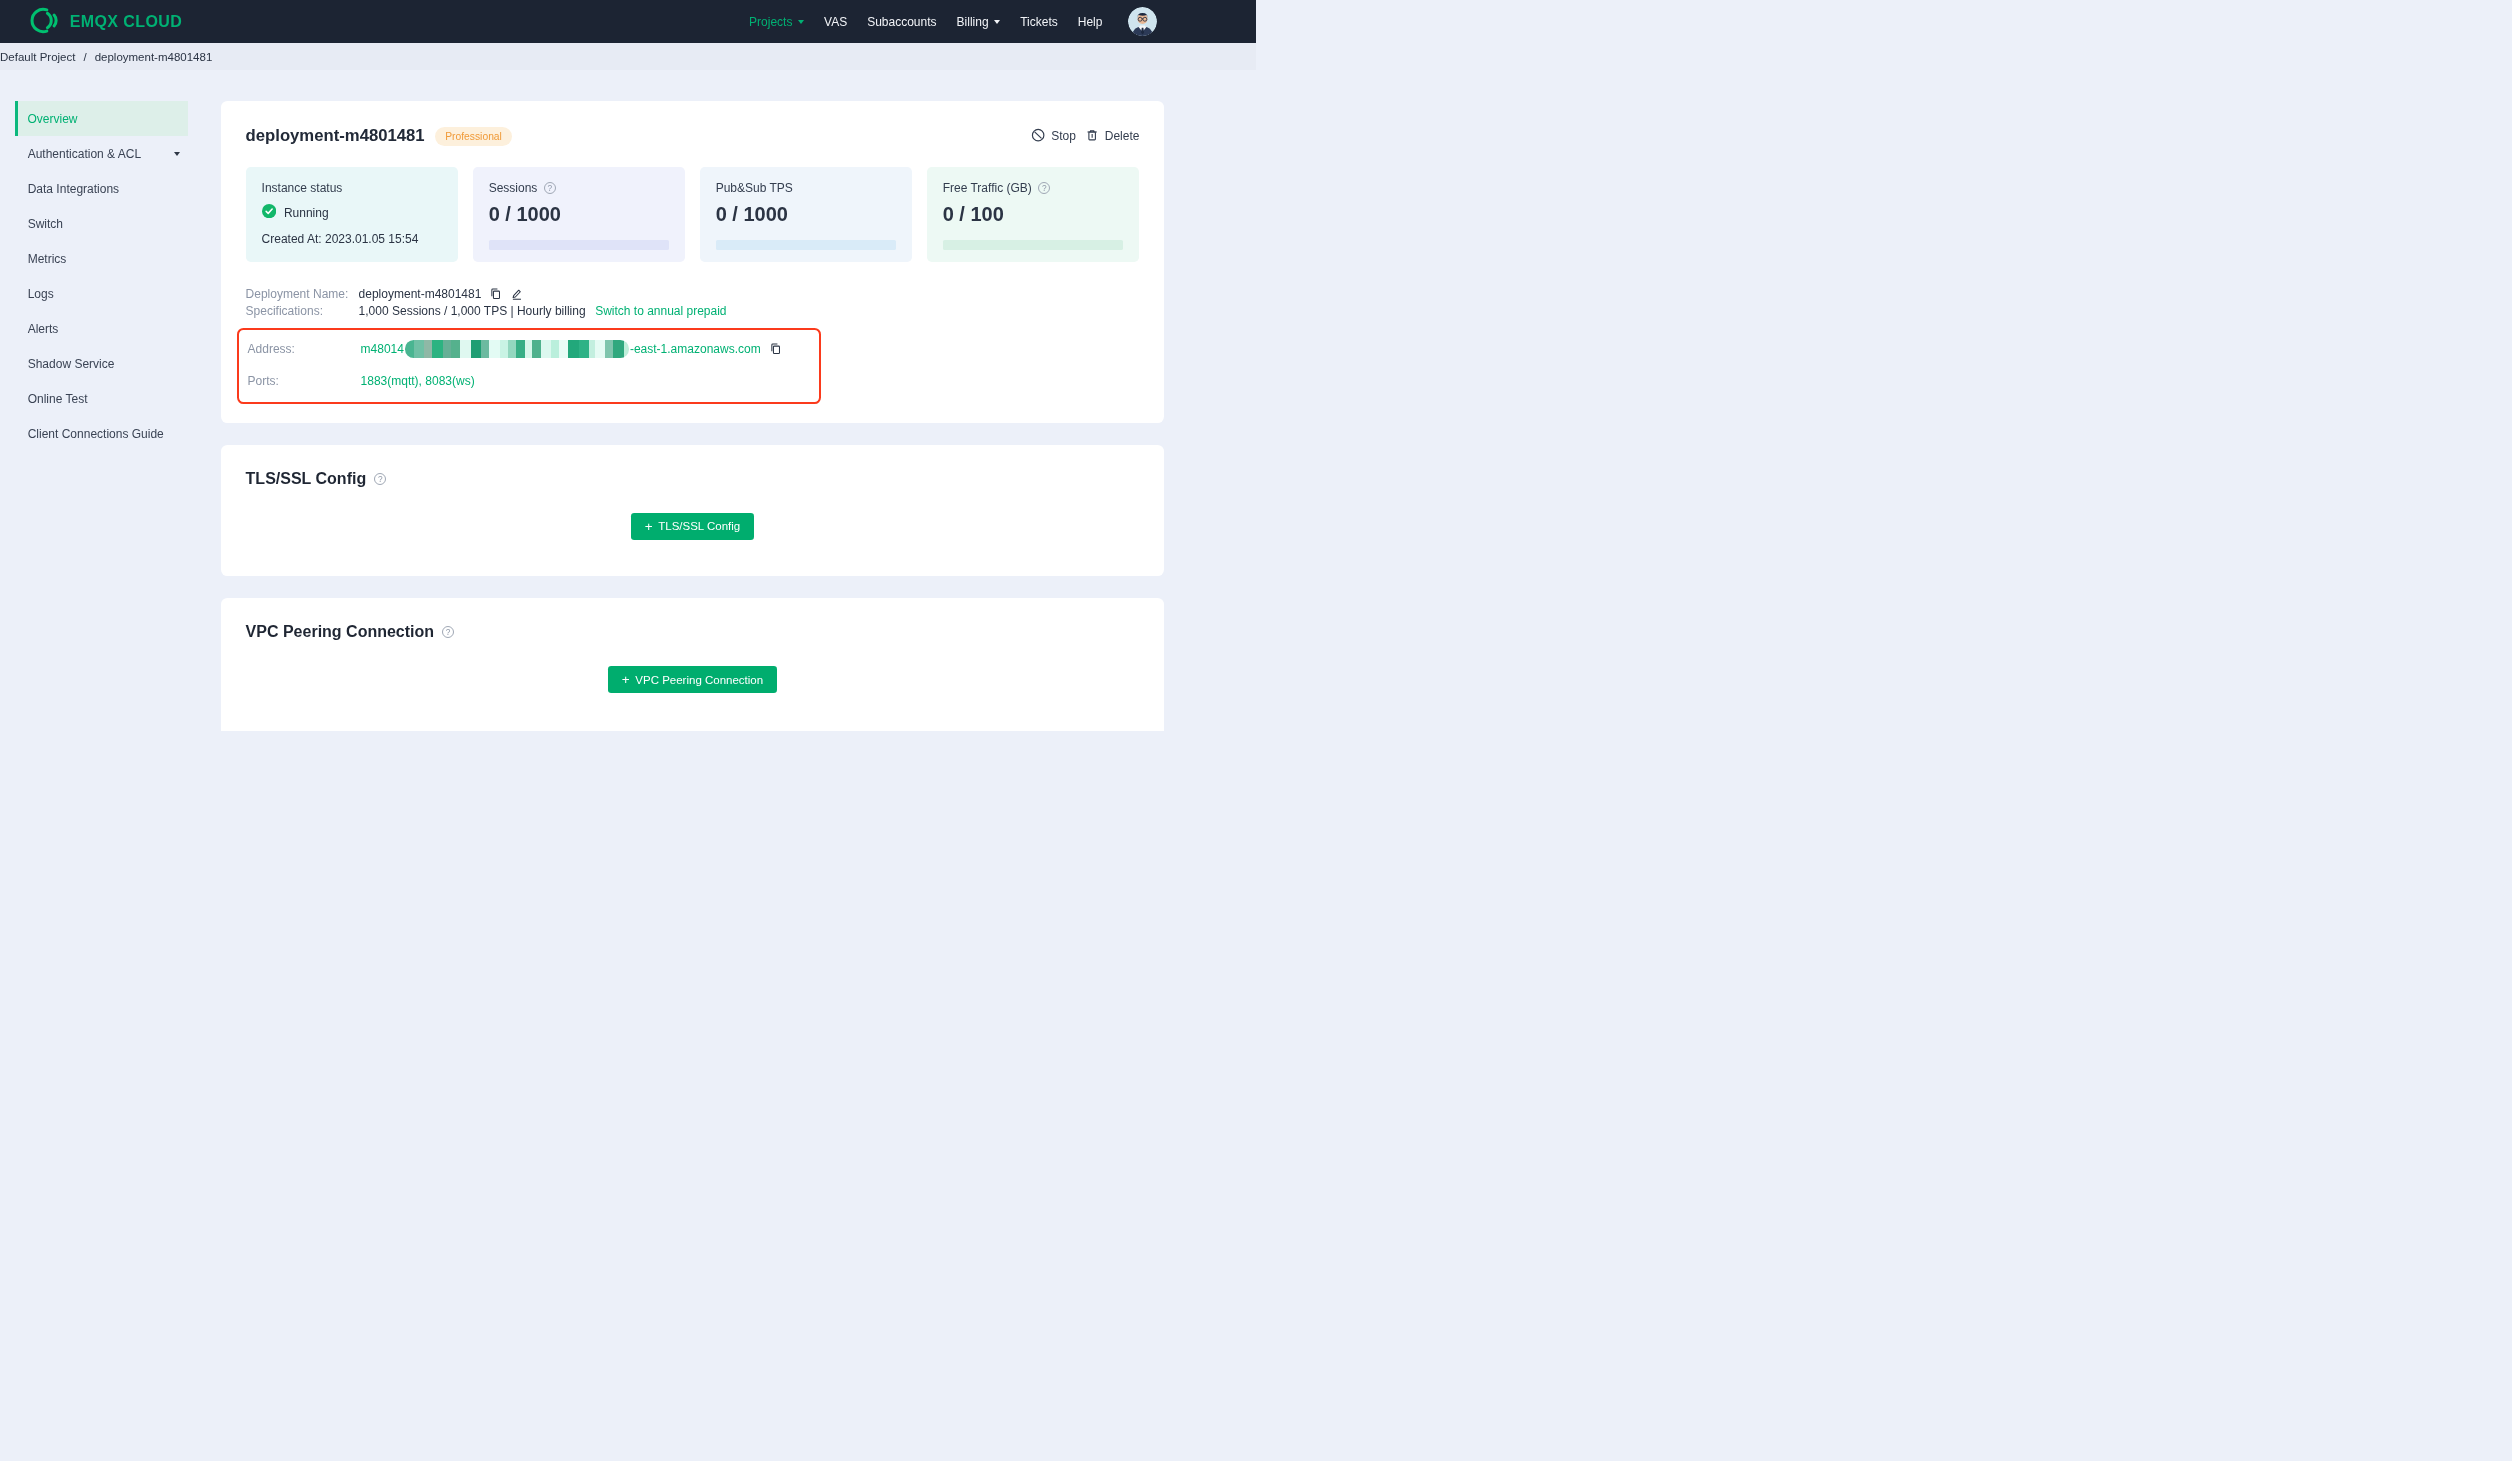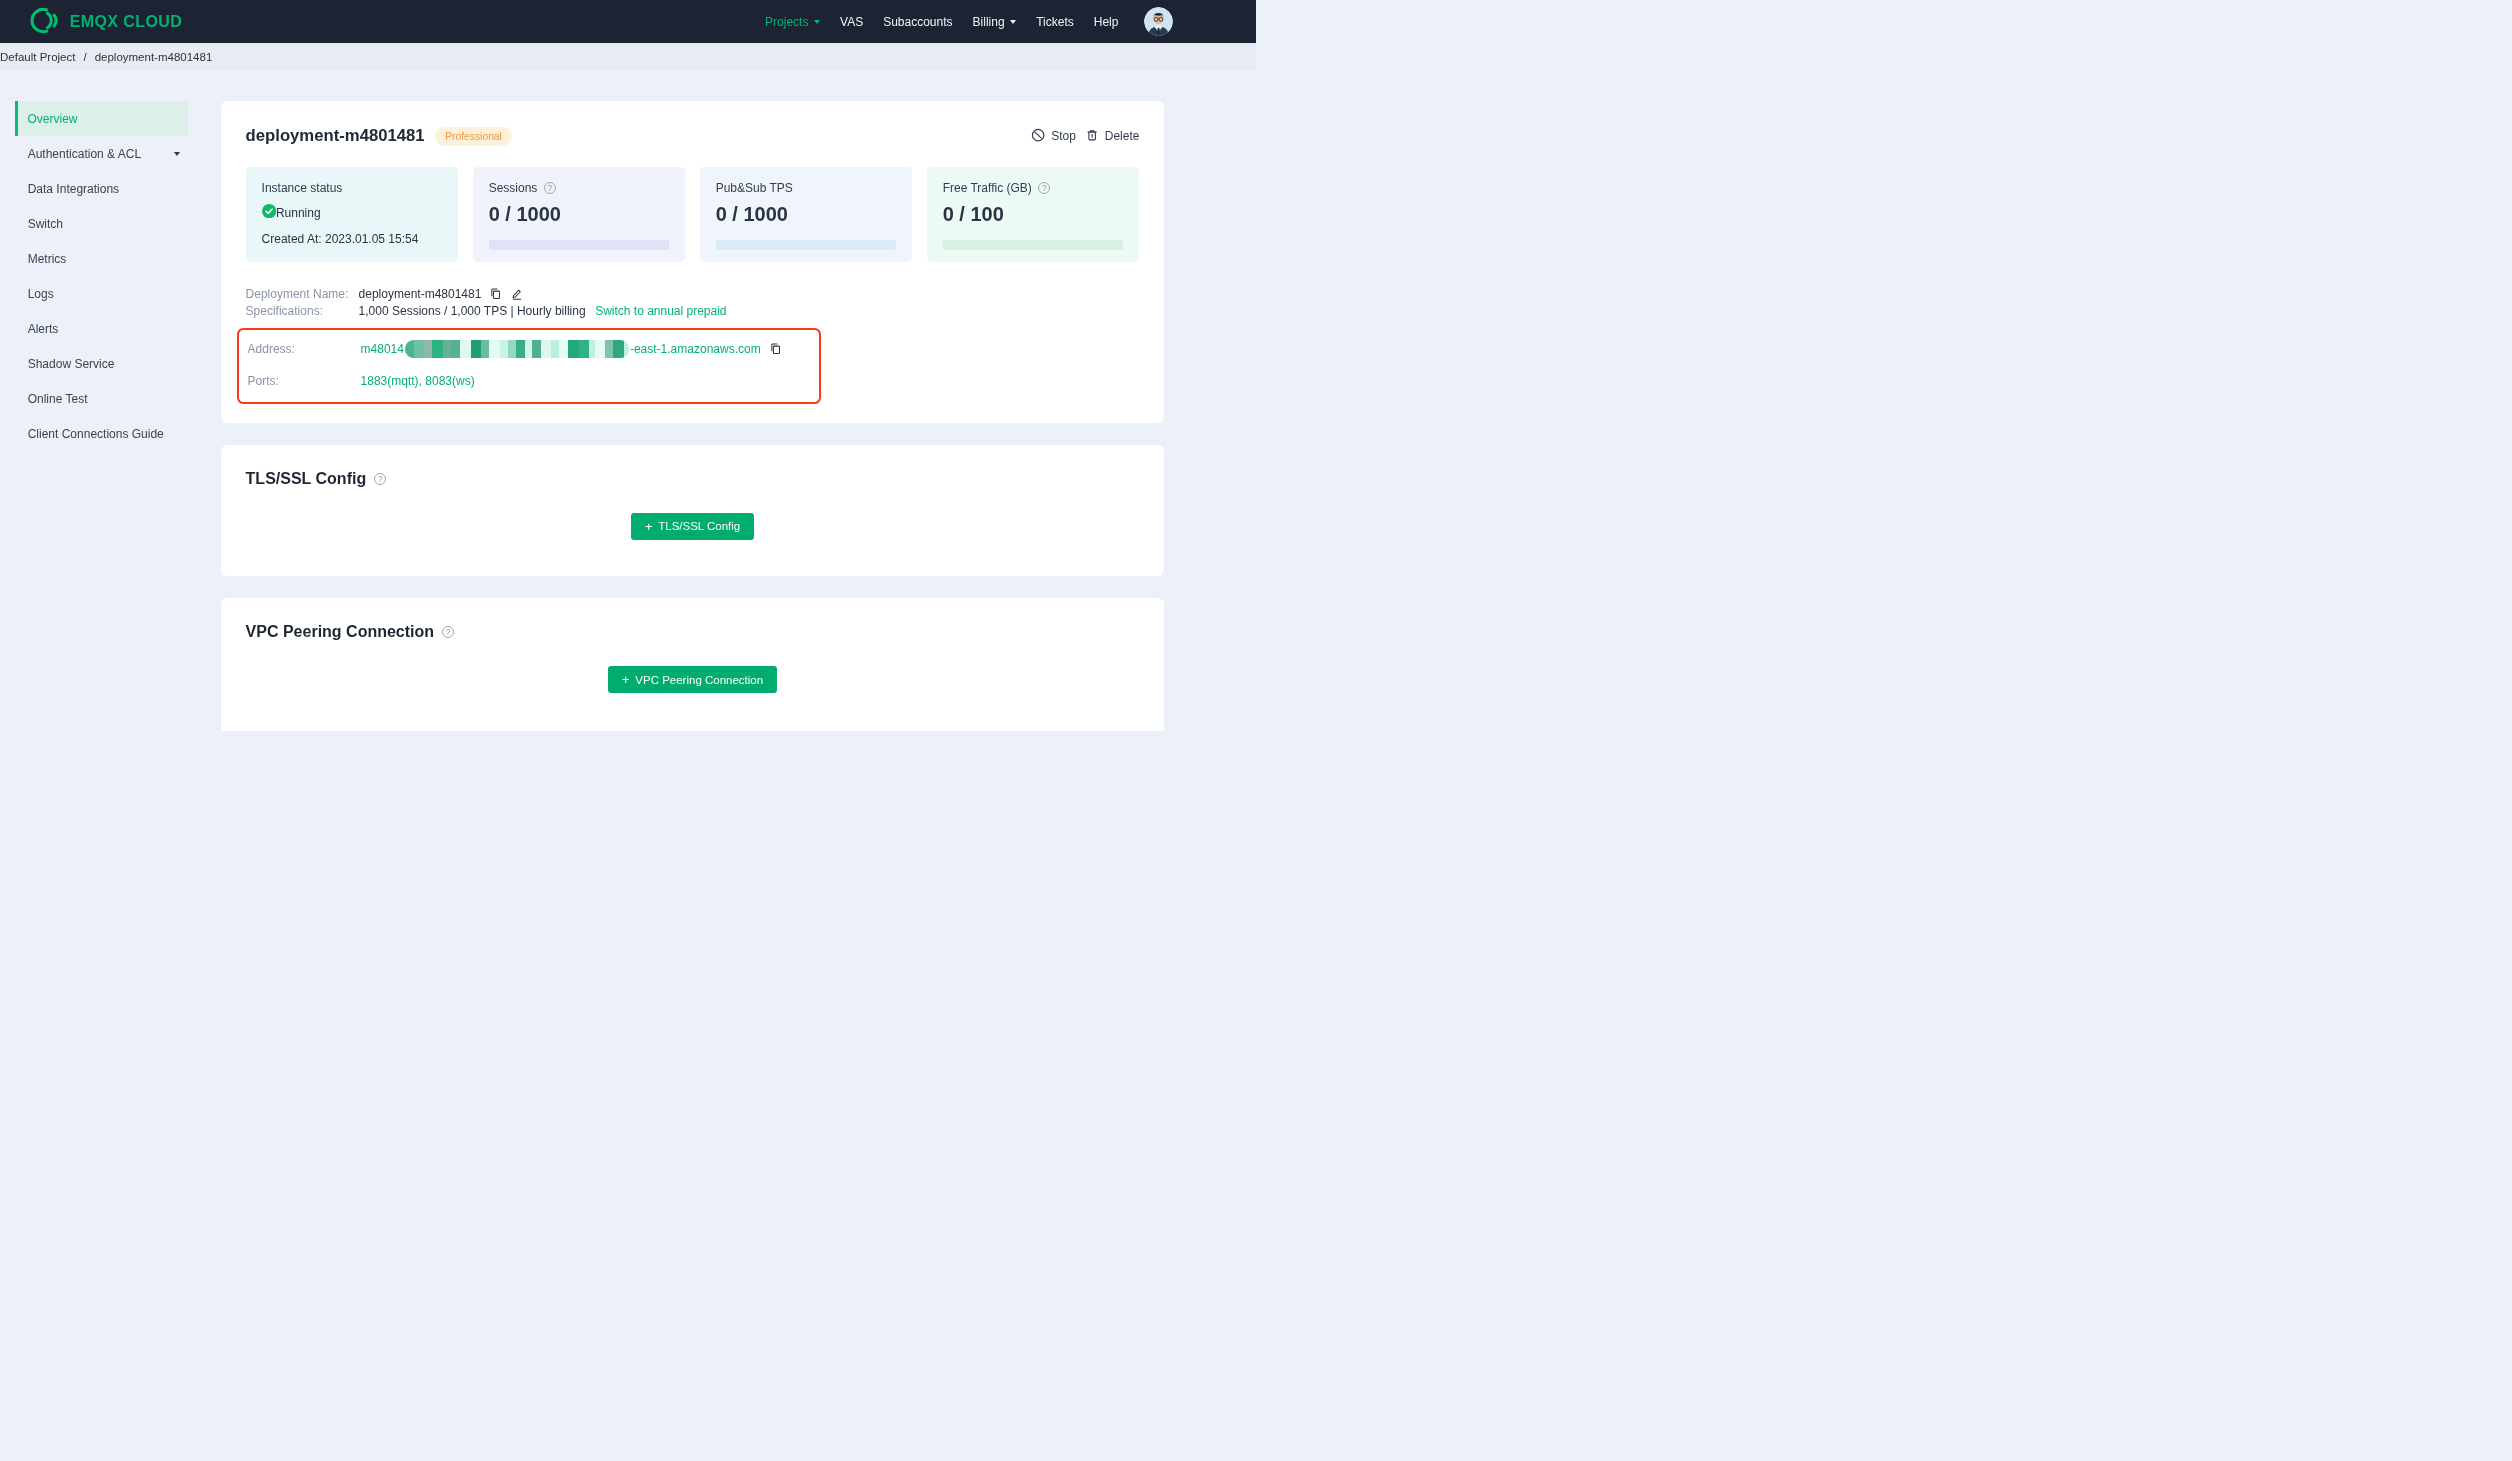--- a/index.html
+++ b/index.html
@@ -1,20 +1,20 @@
 <!DOCTYPE html>
 <html style="--nav-bg: #1c2433; --accent: #00b173; --accent-btn: #00ad6e; --breadcrumb-bg: #e7ebf4; --page-bg: #ecf0f9; --sidebar-active-bg: #ddefe9; --sidebar-active-bar: #0cb87e; --text-dark: #2b3444; --text-label: #8b94a5; --badge-bg: #fdf0dc; --badge-text: #f09a38; --highlight-red: #fb3a1c; --card-cyan-bg: #e9f7f8; --card-lavender-bg: #f0f2fc; --card-blue-bg: #eff5fb; --card-mint-bg: #edf9f4; --bar-lavender: #dfe3f8; --bar-blue: #d9ebf8; --bar-mint: #d7f0e4; --status-green: #12b76a; --logo-green: #00c070;font-size:12.7px"><head>
 <meta charset="utf-8">
 <style>
   * { margin:0; padding:0; box-sizing:border-box; }
   html,body { width:1256px; height:731px; overflow:hidden;
     font-family:"Liberation Sans", sans-serif; background:var(--page-bg,#ecf0f9); }
 
   
-  .topnav { height:43px; background:var(--nav-bg,#1c2433); display:flex; align-items:center; padding:0 0 0 29px; }
+  .topnav { height:43px; background:var(--nav-bg,#1c2433); display:flex; align-items:center; padding:0 16px 0 29px; }
   .brand { display:flex; align-items:center; gap:8.7px; }
   .brand-name { color:var(--accent,#00b173); font-size:16px; font-weight:bold; letter-spacing:0.4px; }
   .nav-menu { margin-left:auto; display:flex; align-items:center; gap:20px;justify-content:flex-end; }
   .nav-item { color:#f2f4f8; font-size:12px; cursor:pointer; display:flex; align-items:center; white-space:nowrap; }
   .nav-item.active { color:var(--accent,#00b173); }
   .caret { display:inline-block; width:0; height:0; border-left:3.6px solid transparent;
     border-right:3.6px solid transparent; border-top:4.4px solid currentColor; margin-left:5.6px; }
   .avatar-wrap { margin:0 83px 0 5.6px; width:29px; height:29px; border-radius:50%; overflow:hidden; cursor:pointer; flex:none; }
 
   
@@ -49,21 +49,21 @@
   .stat-card.cyan { background:var(--card-cyan-bg,#e9f7f8); }
   .stat-card.lav  { background:var(--card-lavender-bg,#f0f2fc); }
   .stat-card.blue { background:var(--card-blue-bg,#eff5fb); }
   .stat-card.mint { background:var(--card-mint-bg,#edf9f4); }
   .stat-label { font-size:12px; color:#333d4e; display:flex; align-items:center; gap:6.4px; }
   .stat-value { margin-top:8.7px; font-size:20px; font-weight:bold; color:#2b3444; }
   .bar { margin-top:13.5px; height:10.3px; border-radius:1.6px; }
   .bar.lav  { background:var(--bar-lavender,#dfe3f8); }
   .bar.blue { background:var(--bar-blue,#d9ebf8); }
   .bar.mint { background:var(--bar-mint,#d7f0e4); }
-  .run-row { display:flex; align-items:center; gap:0; margin-top:9.5px; font-size:12px; color:#2b3444; }
+  .run-row { display:flex; align-items:center; gap:8px; margin-top:9.5px; font-size:12px; color:#2b3444; }
   .created { margin-top:10.3px; font-size:12px; color:#2b3444; }
 
   .help { display:inline-flex; align-items:center; justify-content:center; width:12px; height:12px;
     border:1px solid #a0a8b5; border-radius:50%; color:#8d96a6; font-size:8.3px; flex:none; cursor:pointer; }
 
   
   .detail-row { display:flex; align-items:center; font-size:12px; }
   .d-label { width:113px; flex:none; color:var(--text-label,#8b94a5); }
   .d-value { color:#2b3444; display:flex; align-items:center; }
   .green { color:var(--accent,#00b173); }

